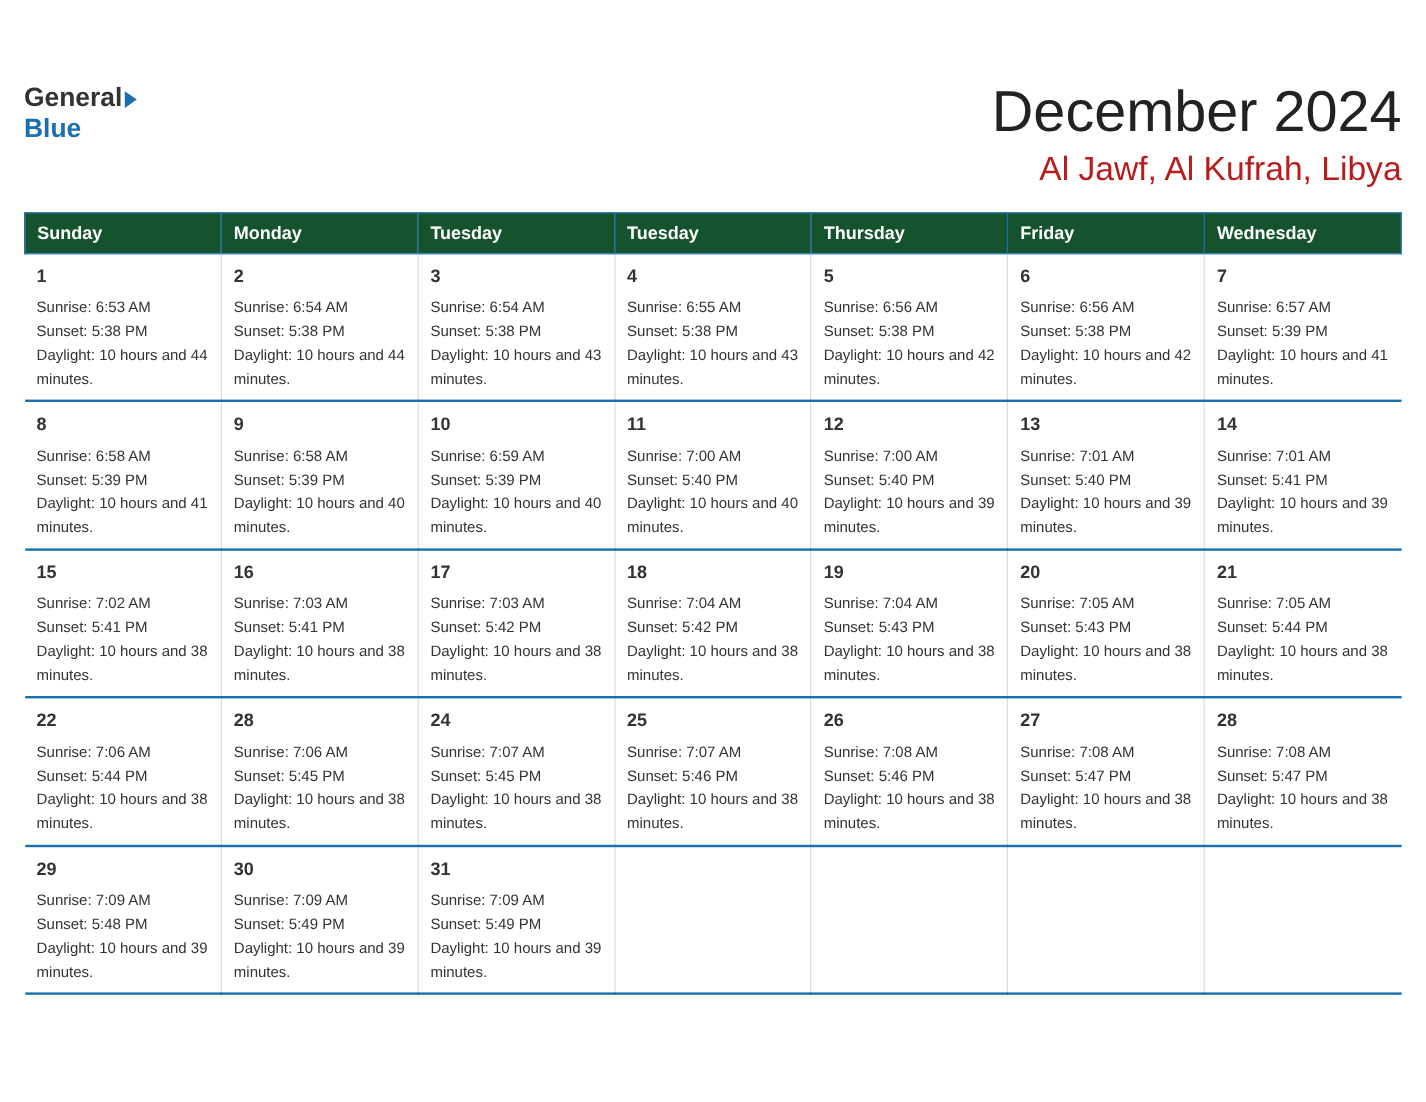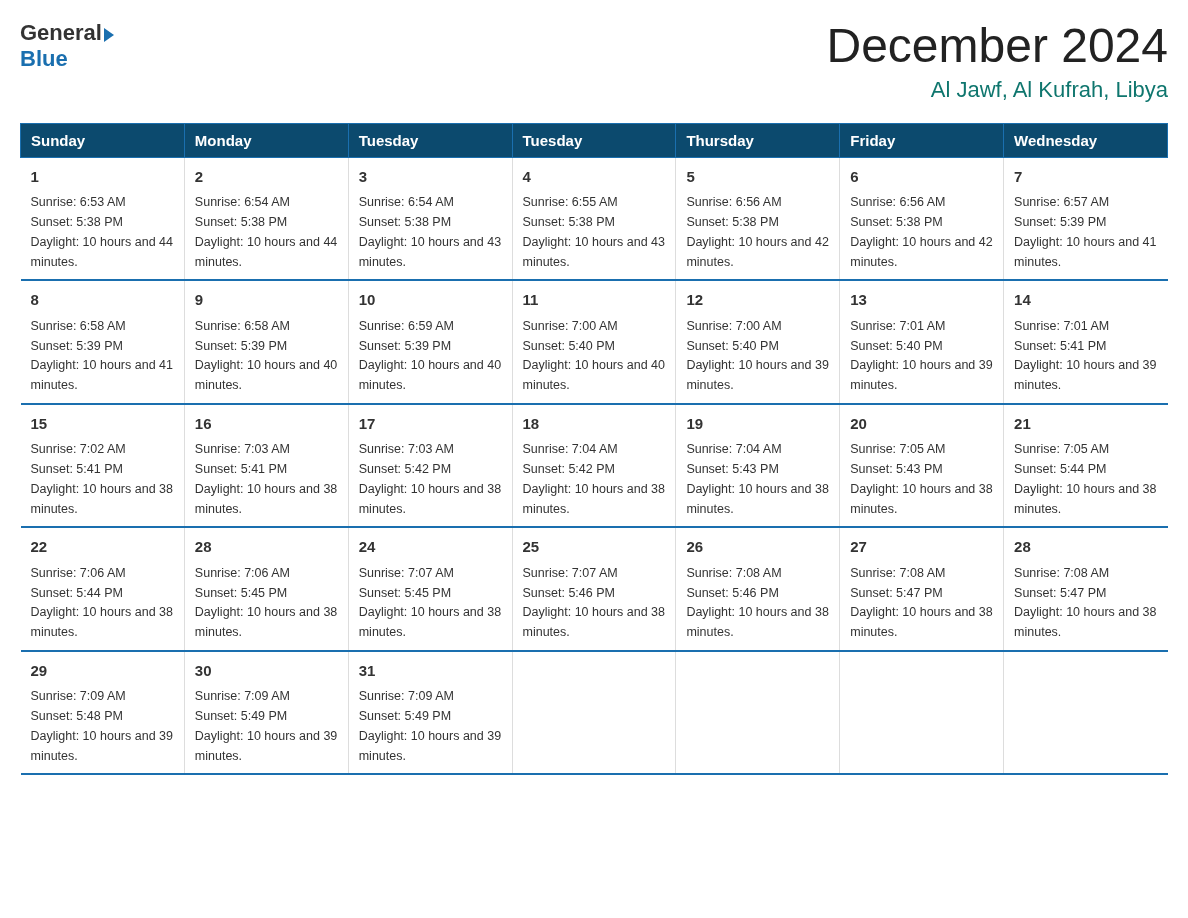--- a/index.html
+++ b/index.html
@@ -8,20 +8,21 @@
       background: #ffffff;
       width: 1188px;
       min-height: 918px;
       padding: 20px;
     }
     .header {
       display: flex;
       justify-content: space-between;
       align-items: flex-start;
       margin-bottom: 20px;
+      margin-top: 48px;
     }
     .logo-text-general {
       font-size: 22px;
       font-weight: bold;
       color: #333;
     }
     .logo-text-blue {
       font-size: 22px;
       font-weight: bold;
       color: #1a6faf;
@@ -47,31 +48,31 @@
     .title-block {
       text-align: right;
     }
     .month-title {
       font-size: 48px;
       font-weight: normal;
       color: #222;
       line-height: 1.1;
     }
     .location-title {
-      font-size: 22px;
-      color: #0f766e;
+      font-size: 28px;
+      color: #b91c1c;
       margin-top: 4px;
     }
     table {
       width: 100%;
       border-collapse: collapse;
       table-layout: fixed;
     }
     thead tr th {
-      background-color: #0c4a6e;
+      background-color: #14532d;
       color: #fff;
       padding: 8px 10px;
       font-size: 15px;
       font-weight: bold;
       text-align: left;
       border: 1px solid #1a6faf;
     }
     tbody tr {
       border-bottom: 2px solid #1a6faf;
     }

